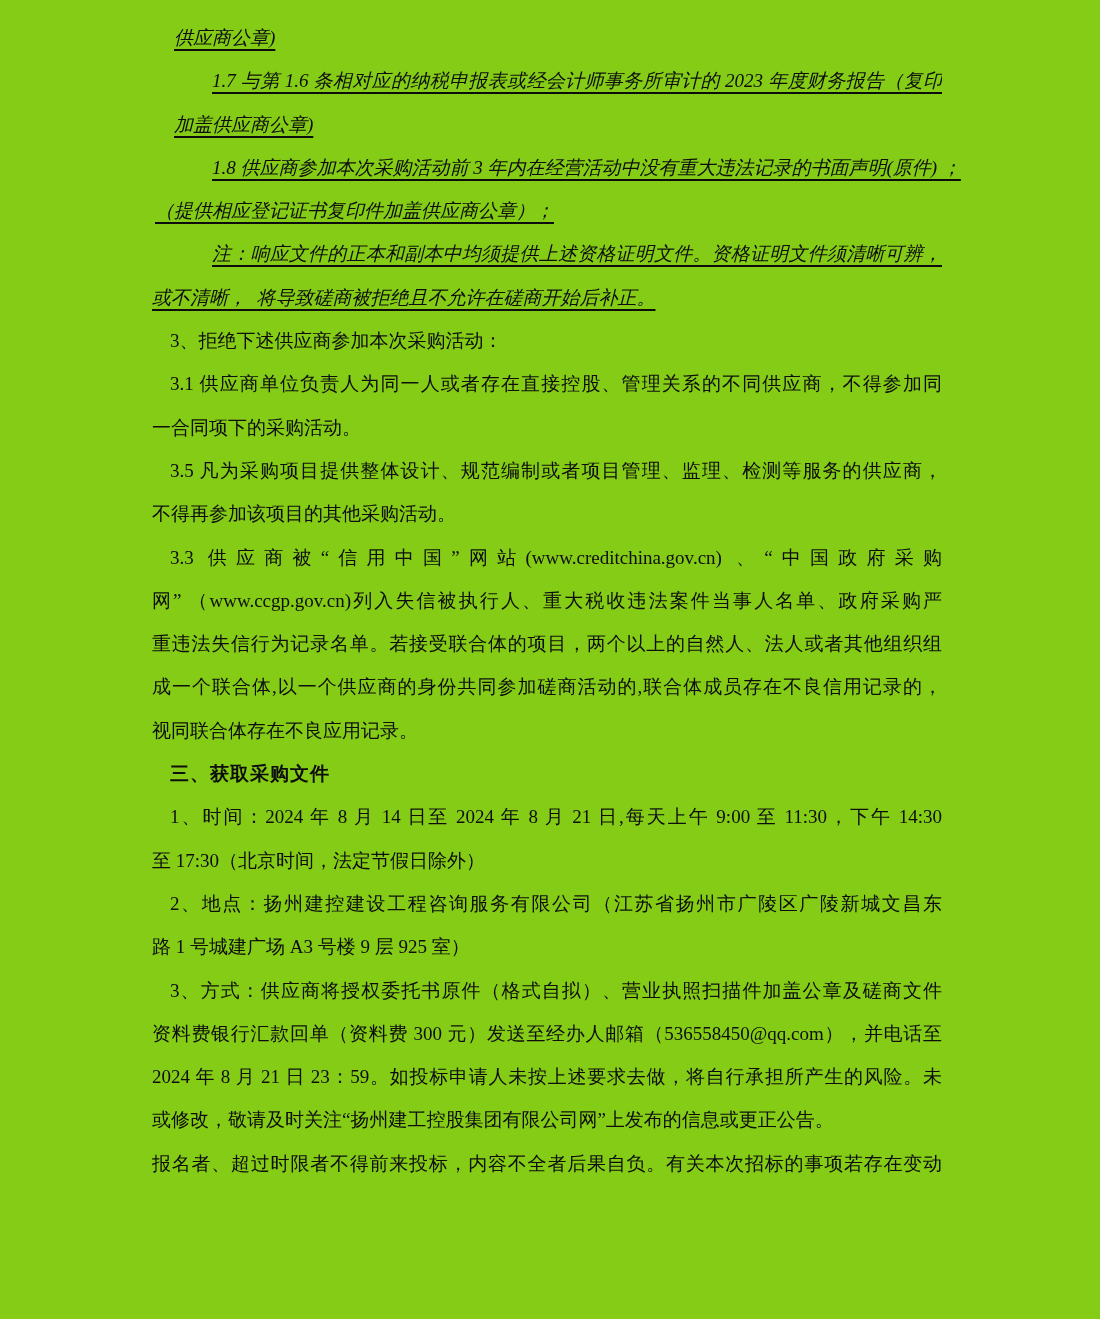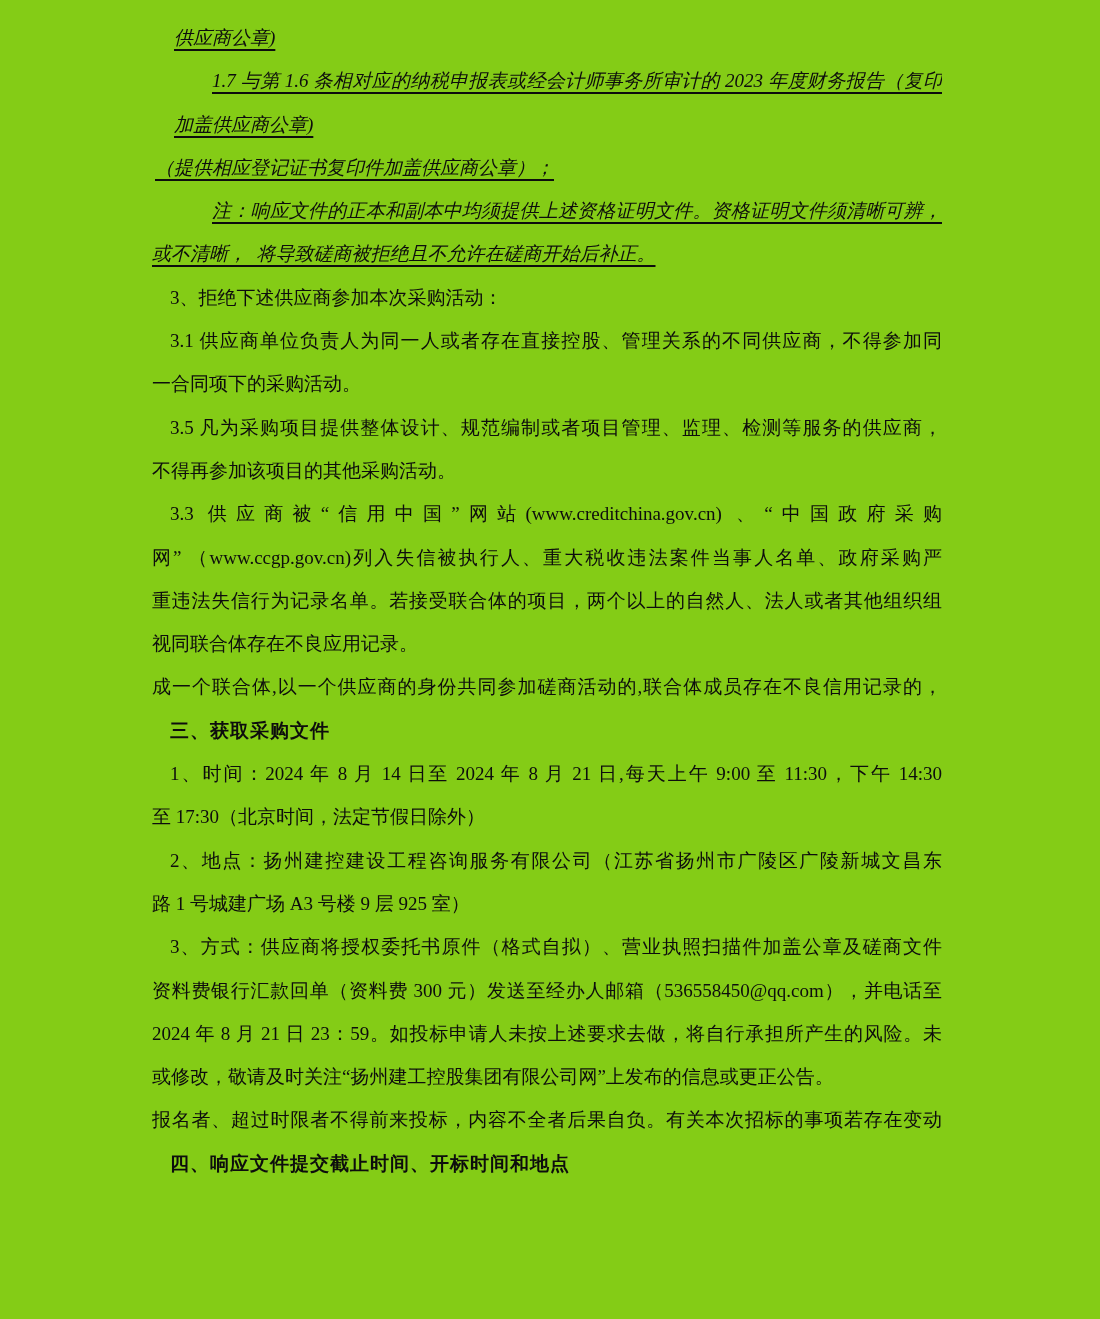--- a/index.html
+++ b/index.html
@@ -43,37 +43,37 @@
   .ind-sm{ padding-left: 22px; }  
   .ind-xs{ padding-left: 3px;  }  
 </style>
 </head>
 <body>
 
 <div class="page">
   <div class="line it u ind-sm">供应商公章)</div>
   <div class="line it u ind3 fill">1.7 与第 1.6 条相对应的纳税申报表或经会计师事务所审计的 2023 年度财务报告（复印件</div>
   <div class="line it u ind-sm">加盖供应商公章)</div>
+  <div class="line it u ind3">1.8 供应商参加本次采购活动前 3 年内在经营活动中没有重大违法记录的书面声明(原件) ；</div>
   <div class="line it u ind-xs">（提供相应登记证书复印件加盖供应商公章）；</div>
   <div class="line it u ind3 fill">注：响应文件的正本和副本中均须提供上述资格证明文件。资格证明文件须清晰可辨，若有缺失</div>
   <div class="line it u">或不清晰，  将导致磋商被拒绝且不允许在磋商开始后补正。</div>
   <div class="line ind">3、拒绝下述供应商参加本次采购活动：</div>
   <div class="line ind fill">3.1 供应商单位负责人为同一人或者存在直接控股、管理关系的不同供应商，不得参加同</div>
   <div class="line">一合同项下的采购活动。</div>
   <div class="line ind fill">3.5 凡为采购项目提供整体设计、规范编制或者项目管理、监理、检测等服务的供应商，</div>
   <div class="line">不得再参加该项目的其他采购活动。</div>
   <div class="line ind fill">3.3 供应商被“信用中国”网站(www.creditchina.gov.cn) 、“中国政府采购</div>
   <div class="line fill">网” （www.ccgp.gov.cn)列入失信被执行人、重大税收违法案件当事人名单、政府采购严</div>
   <div class="line fill">重违法失信行为记录名单。若接受联合体的项目，两个以上的自然人、法人或者其他组织组</div>
+  <div class="line fill">成一个联合体,以一个供应商的身份共同参加磋商活动的,联合体成员存在不良信用记录的，</div>
   <div class="line">视同联合体存在不良应用记录。</div>
-  <div class="line fill">成一个联合体,以一个供应商的身份共同参加磋商活动的,联合体成员存在不良信用记录的，</div>
   <div class="line b ind">三、获取采购文件</div>
   <div class="line ind fill">1、时间：2024 年 8 月 14 日至 2024 年 8 月 21 日,每天上午 9:00 至 11:30，下午 14:30</div>
   <div class="line">至 17:30（北京时间，法定节假日除外）</div>
   <div class="line ind fill">2、地点：扬州建控建设工程咨询服务有限公司（江苏省扬州市广陵区广陵新城文昌东</div>
   <div class="line">路 1 号城建广场 A3 号楼 9 层 925 室）</div>
   <div class="line ind fill">3、方式：供应商将授权委托书原件（格式自拟）、营业执照扫描件加盖公章及磋商文件</div>
   <div class="line fill">资料费银行汇款回单（资料费 300 元）发送至经办人邮箱（536558450@qq.com），并电话至</div>
   <div class="line fill">2024 年 8 月 21 日 23：59。如投标申请人未按上述要求去做，将自行承担所产生的风险。未</div>
   <div class="line">或修改，敬请及时关注“扬州建工控股集团有限公司网”上发布的信息或更正公告。</div>
   <div class="line fill">报名者、超过时限者不得前来投标，内容不全者后果自负。有关本次招标的事项若存在变动</div>
-  <div class="line b ind">四、响应文件提交截止时间、开标时间和地点</div>
 </div>
 
 </body></html>

